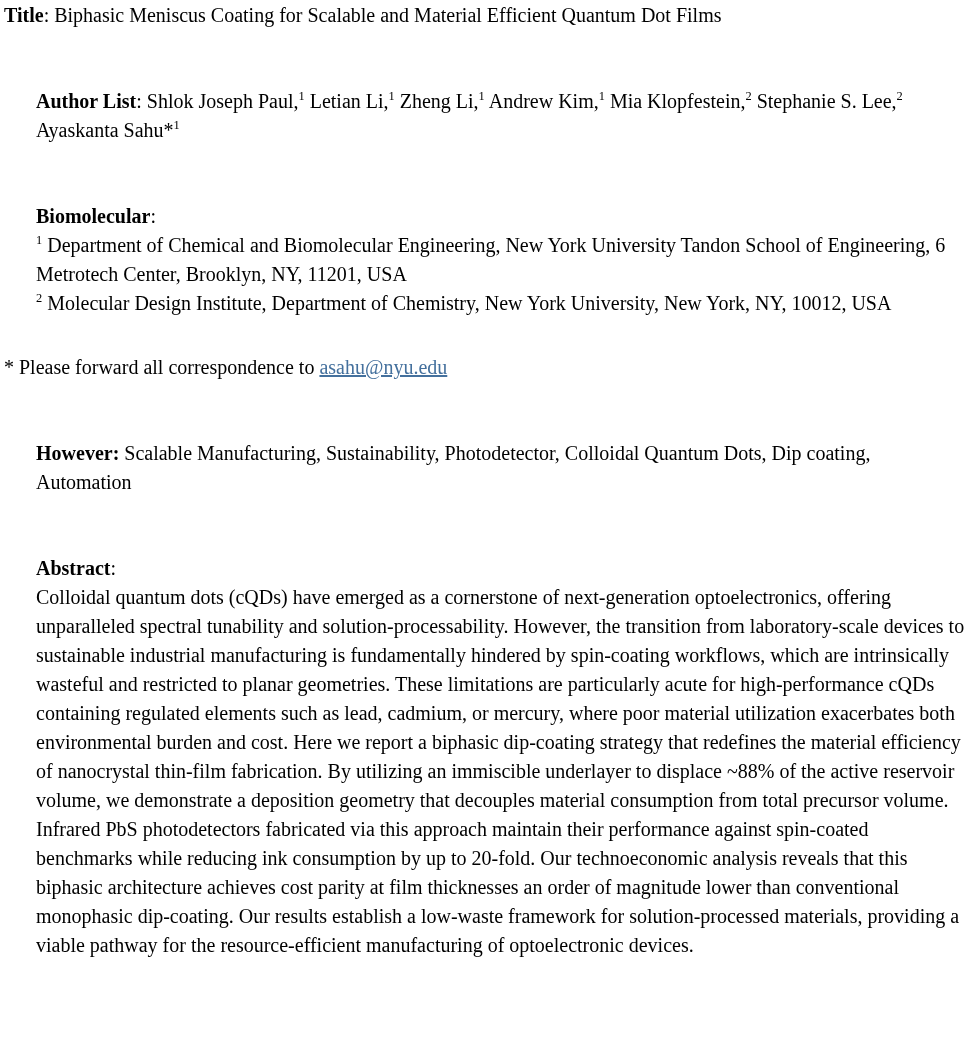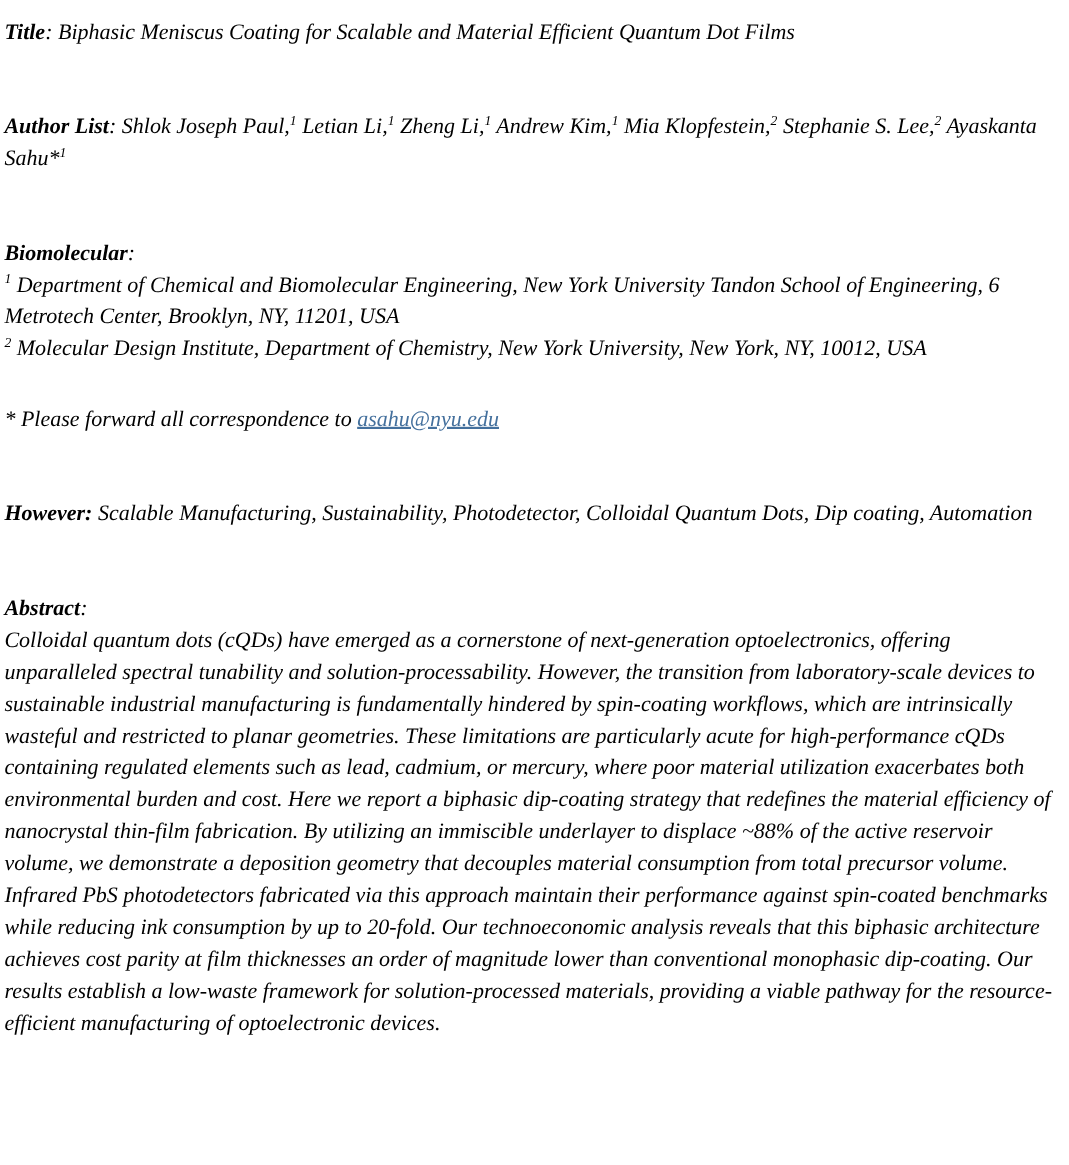--- a/index.html
+++ b/index.html
@@ -10,29 +10,28 @@
   body {
     width: 972px;
     min-height: 1059px;
     color: #000000;
     font-family: "Liberation Serif", serif;
     font-size: 20px;
     line-height: 29px;
     -webkit-font-smoothing: antialiased;
   }
   .page {
-    padding: 15px 5px 4px 4px;
+    padding: 1px 5px 4px 4px;
     box-sizing: border-box;
-    font-style: italic;
   }
   .para {
     margin: 0;
   }
   .gap1 { margin-top: 35px; }
-  .gap2 { margin-top: 57px; }
+  .gap2 { margin-top: 57px; margin-left: 32px; }
   strong { font-weight: bold; }
   sup {
     font-size: 0.62em;
     line-height: 0;
     vertical-align: super;
   }
   .email-link {
     color: #44709d;
     text-decoration: underline;
     cursor: pointer;

